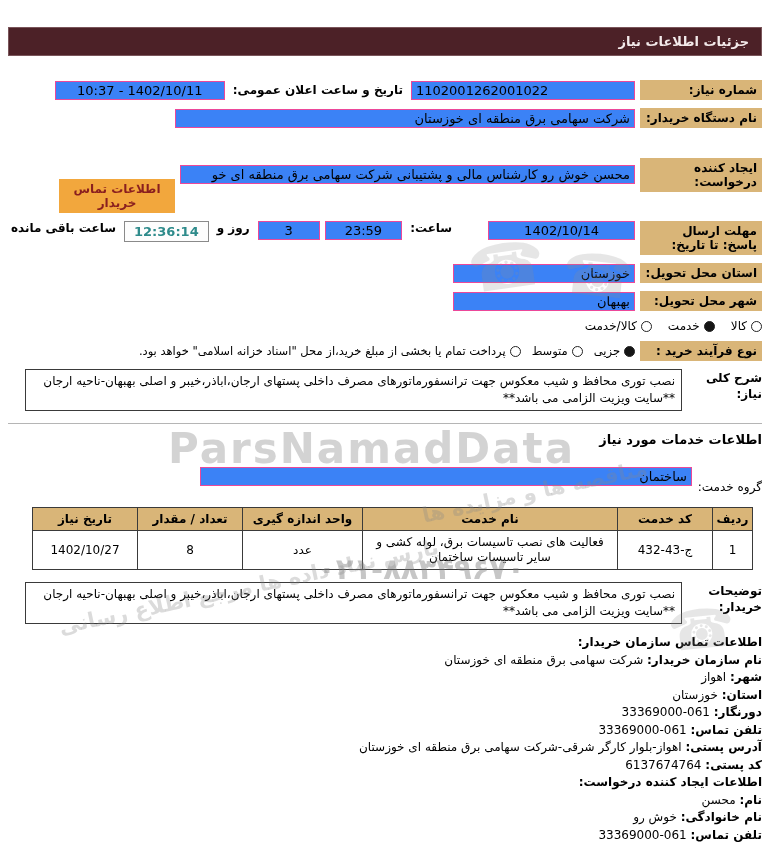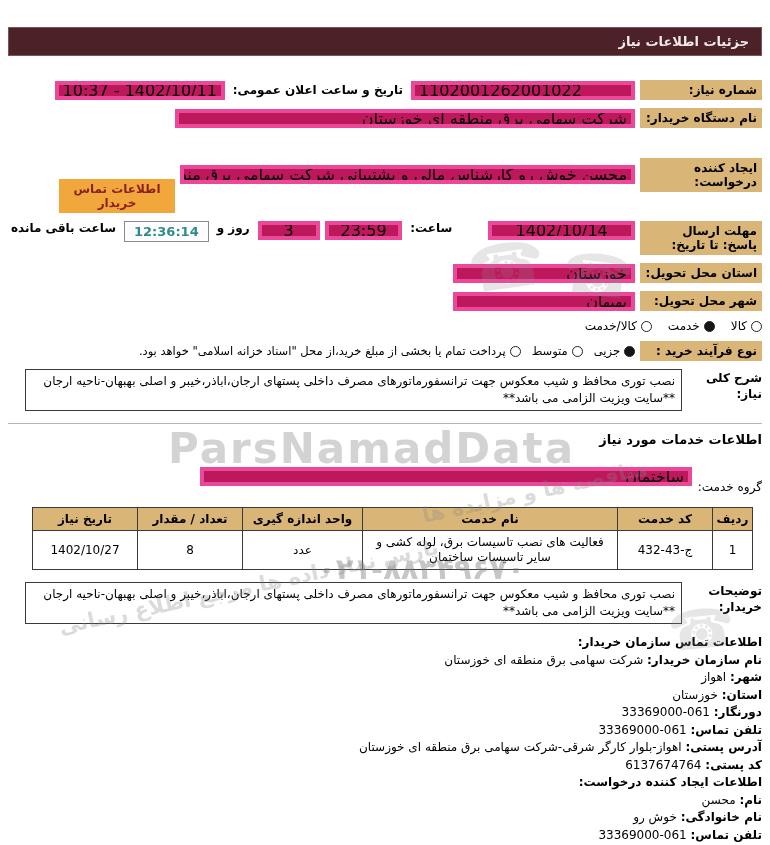--- a/index.html
+++ b/index.html
@@ -27,23 +27,23 @@
   .frow.top { align-items:flex-start; }
   .lbl {
     width:122px; flex:0 0 122px;
     background:#d9b578;
     padding:3px 5px;
     font-weight:bold; font-size:12px;
     text-align:right; line-height:14px;
   }
   .plain { font-weight:bold; font-size:12px; padding:0 3px; white-space:nowrap;text-align:right; }
   .inp {
-    background:#be185d; border:4px solid #ec4899;
+    background:#3b82f6; border:1px solid #ec4899;
     height:19px; padding:1px 4px;
-    font-size:16px; display:flex; align-items:center;
+    font-size:13px; display:flex; align-items:center;
     overflow:hidden; white-space:nowrap;
   }
   .inp.ltr { direction:ltr; justify-content:flex-start; }
   .inp.center { justify-content:center; }
   .w224{width:224px;} .w170{width:170px;} .w460{width:460px;} .w455{width:455px;}
   .w152{width:152px;margin-left:28px;} .w80{width:80px;} .w64{width:64px;} .w182{width:182px;} .w590{width:492px;}
   .link {
     width:116px; background:#f2a73d; color:#8a1f1f;
     font-weight:bold; font-size:12px; text-align:center;
     padding:3px 4px; cursor:pointer;margin-top:43px;

